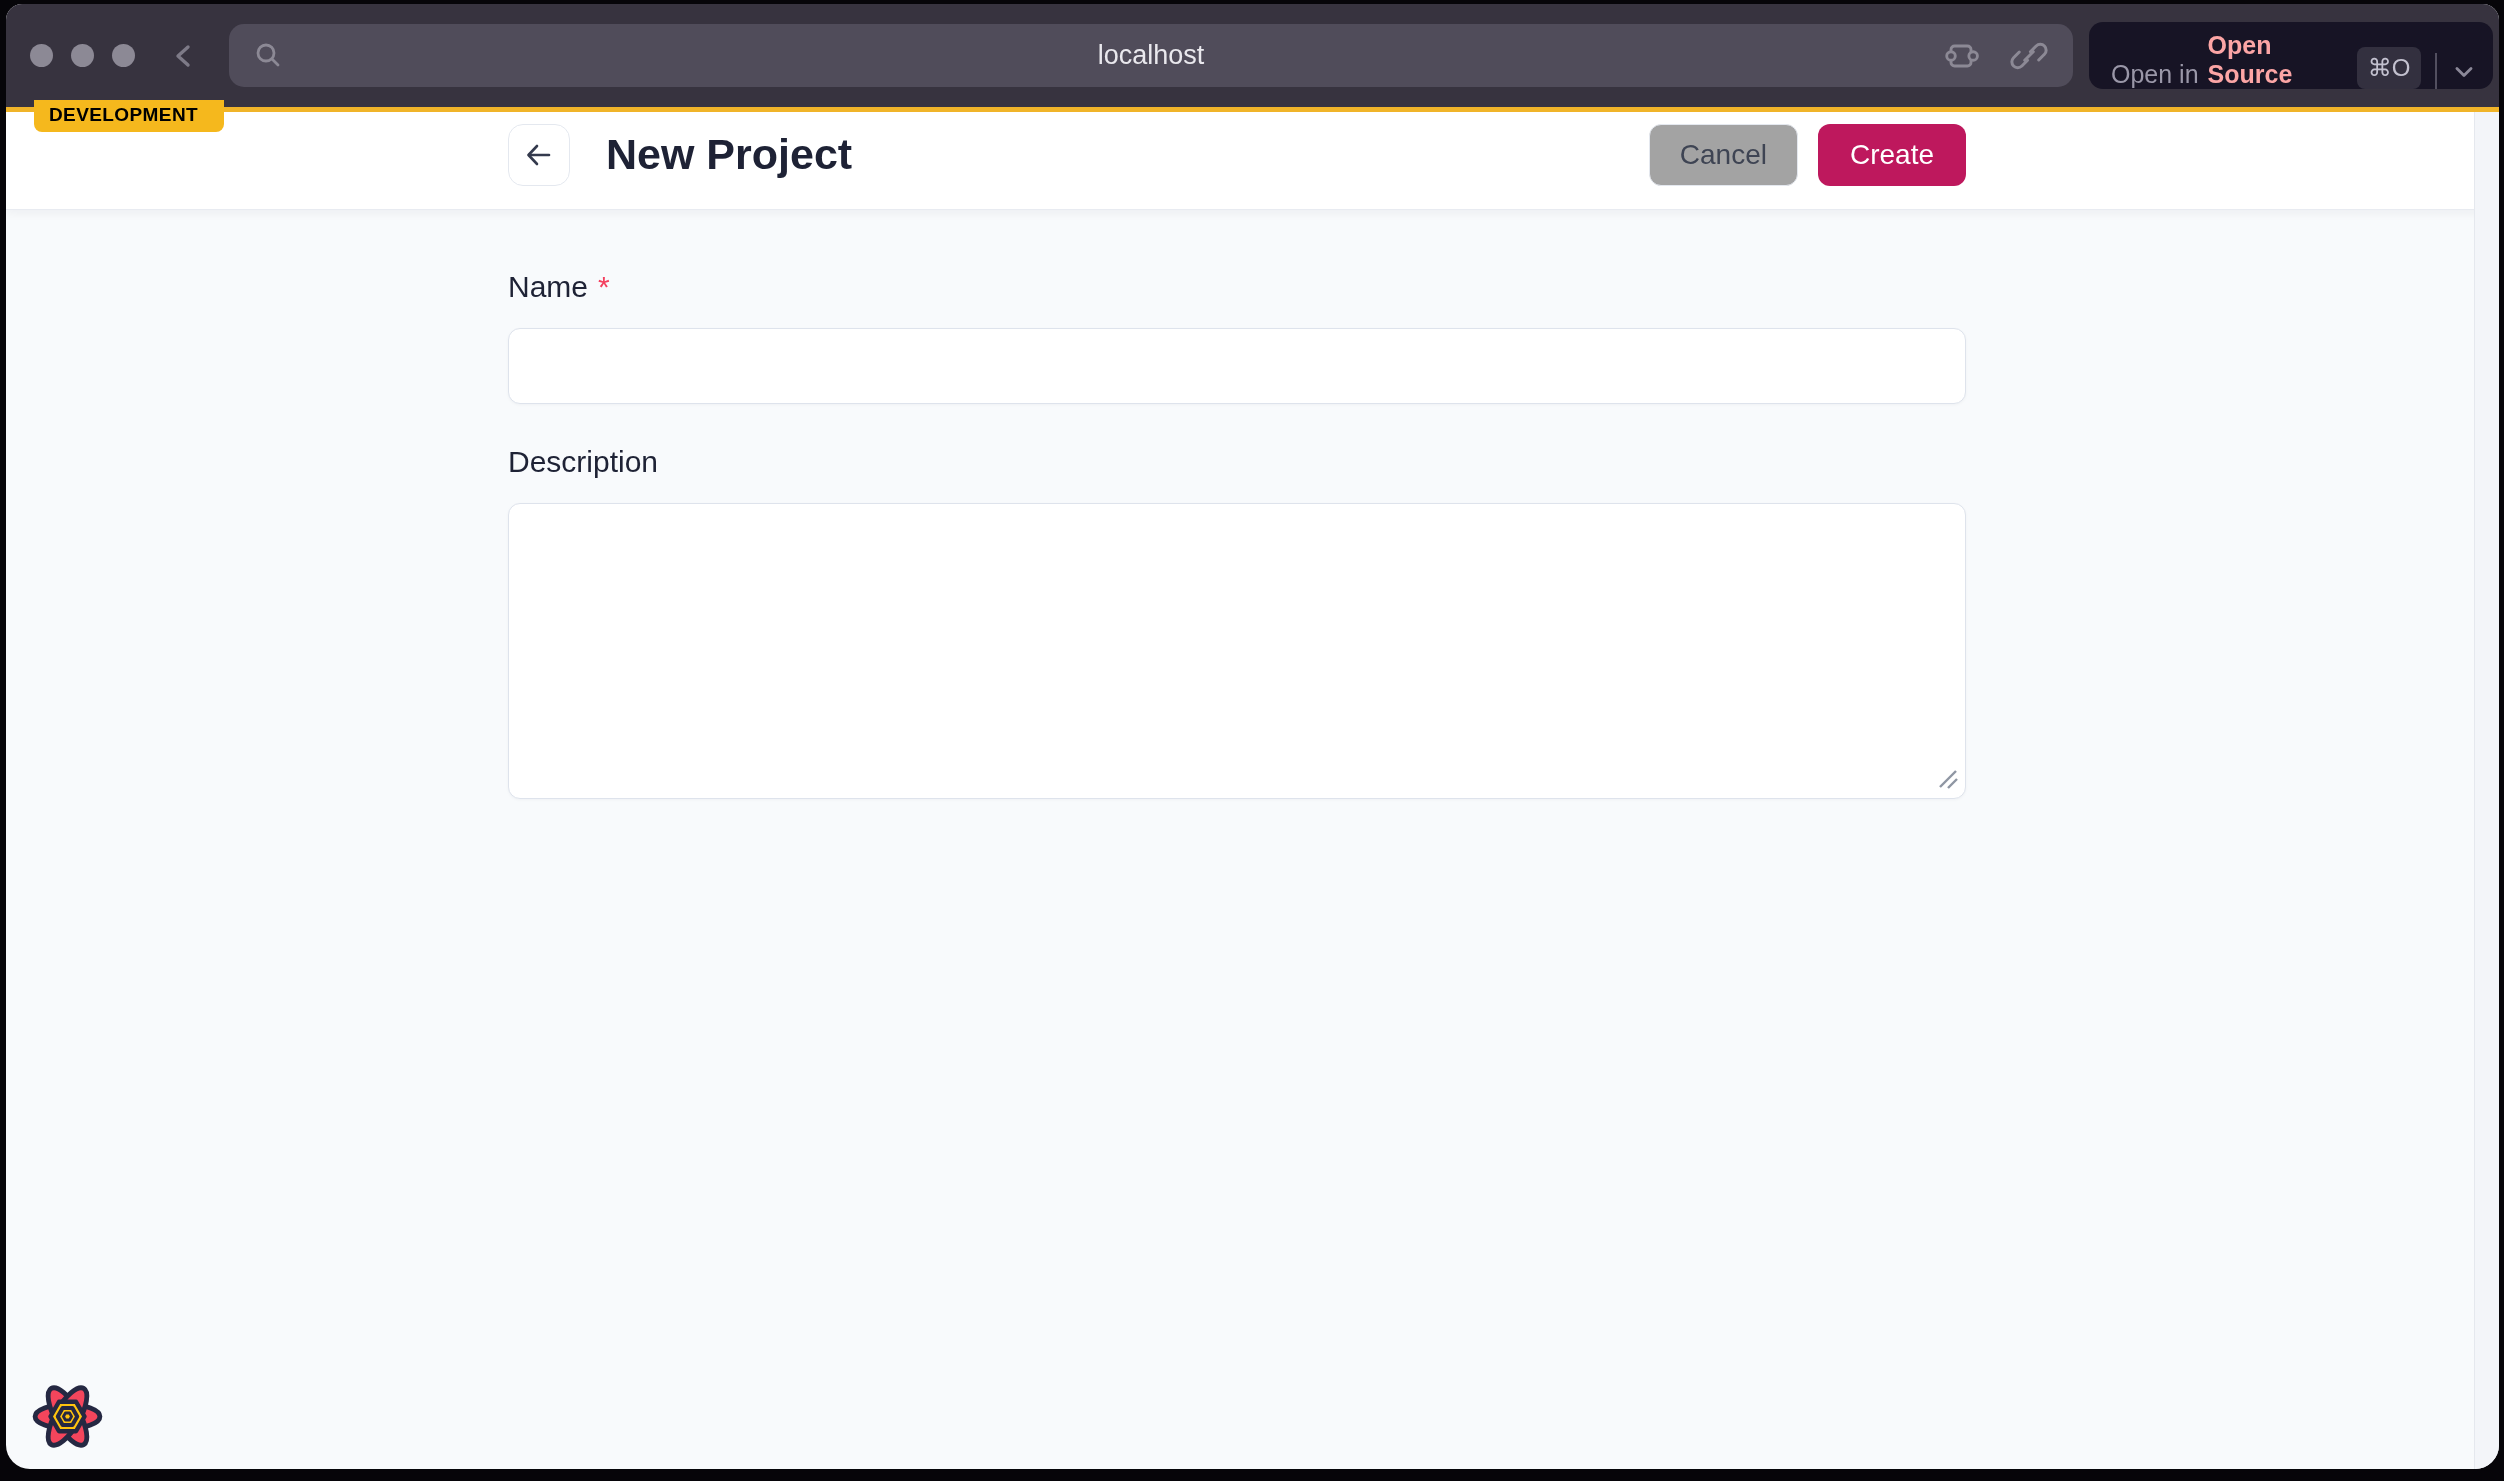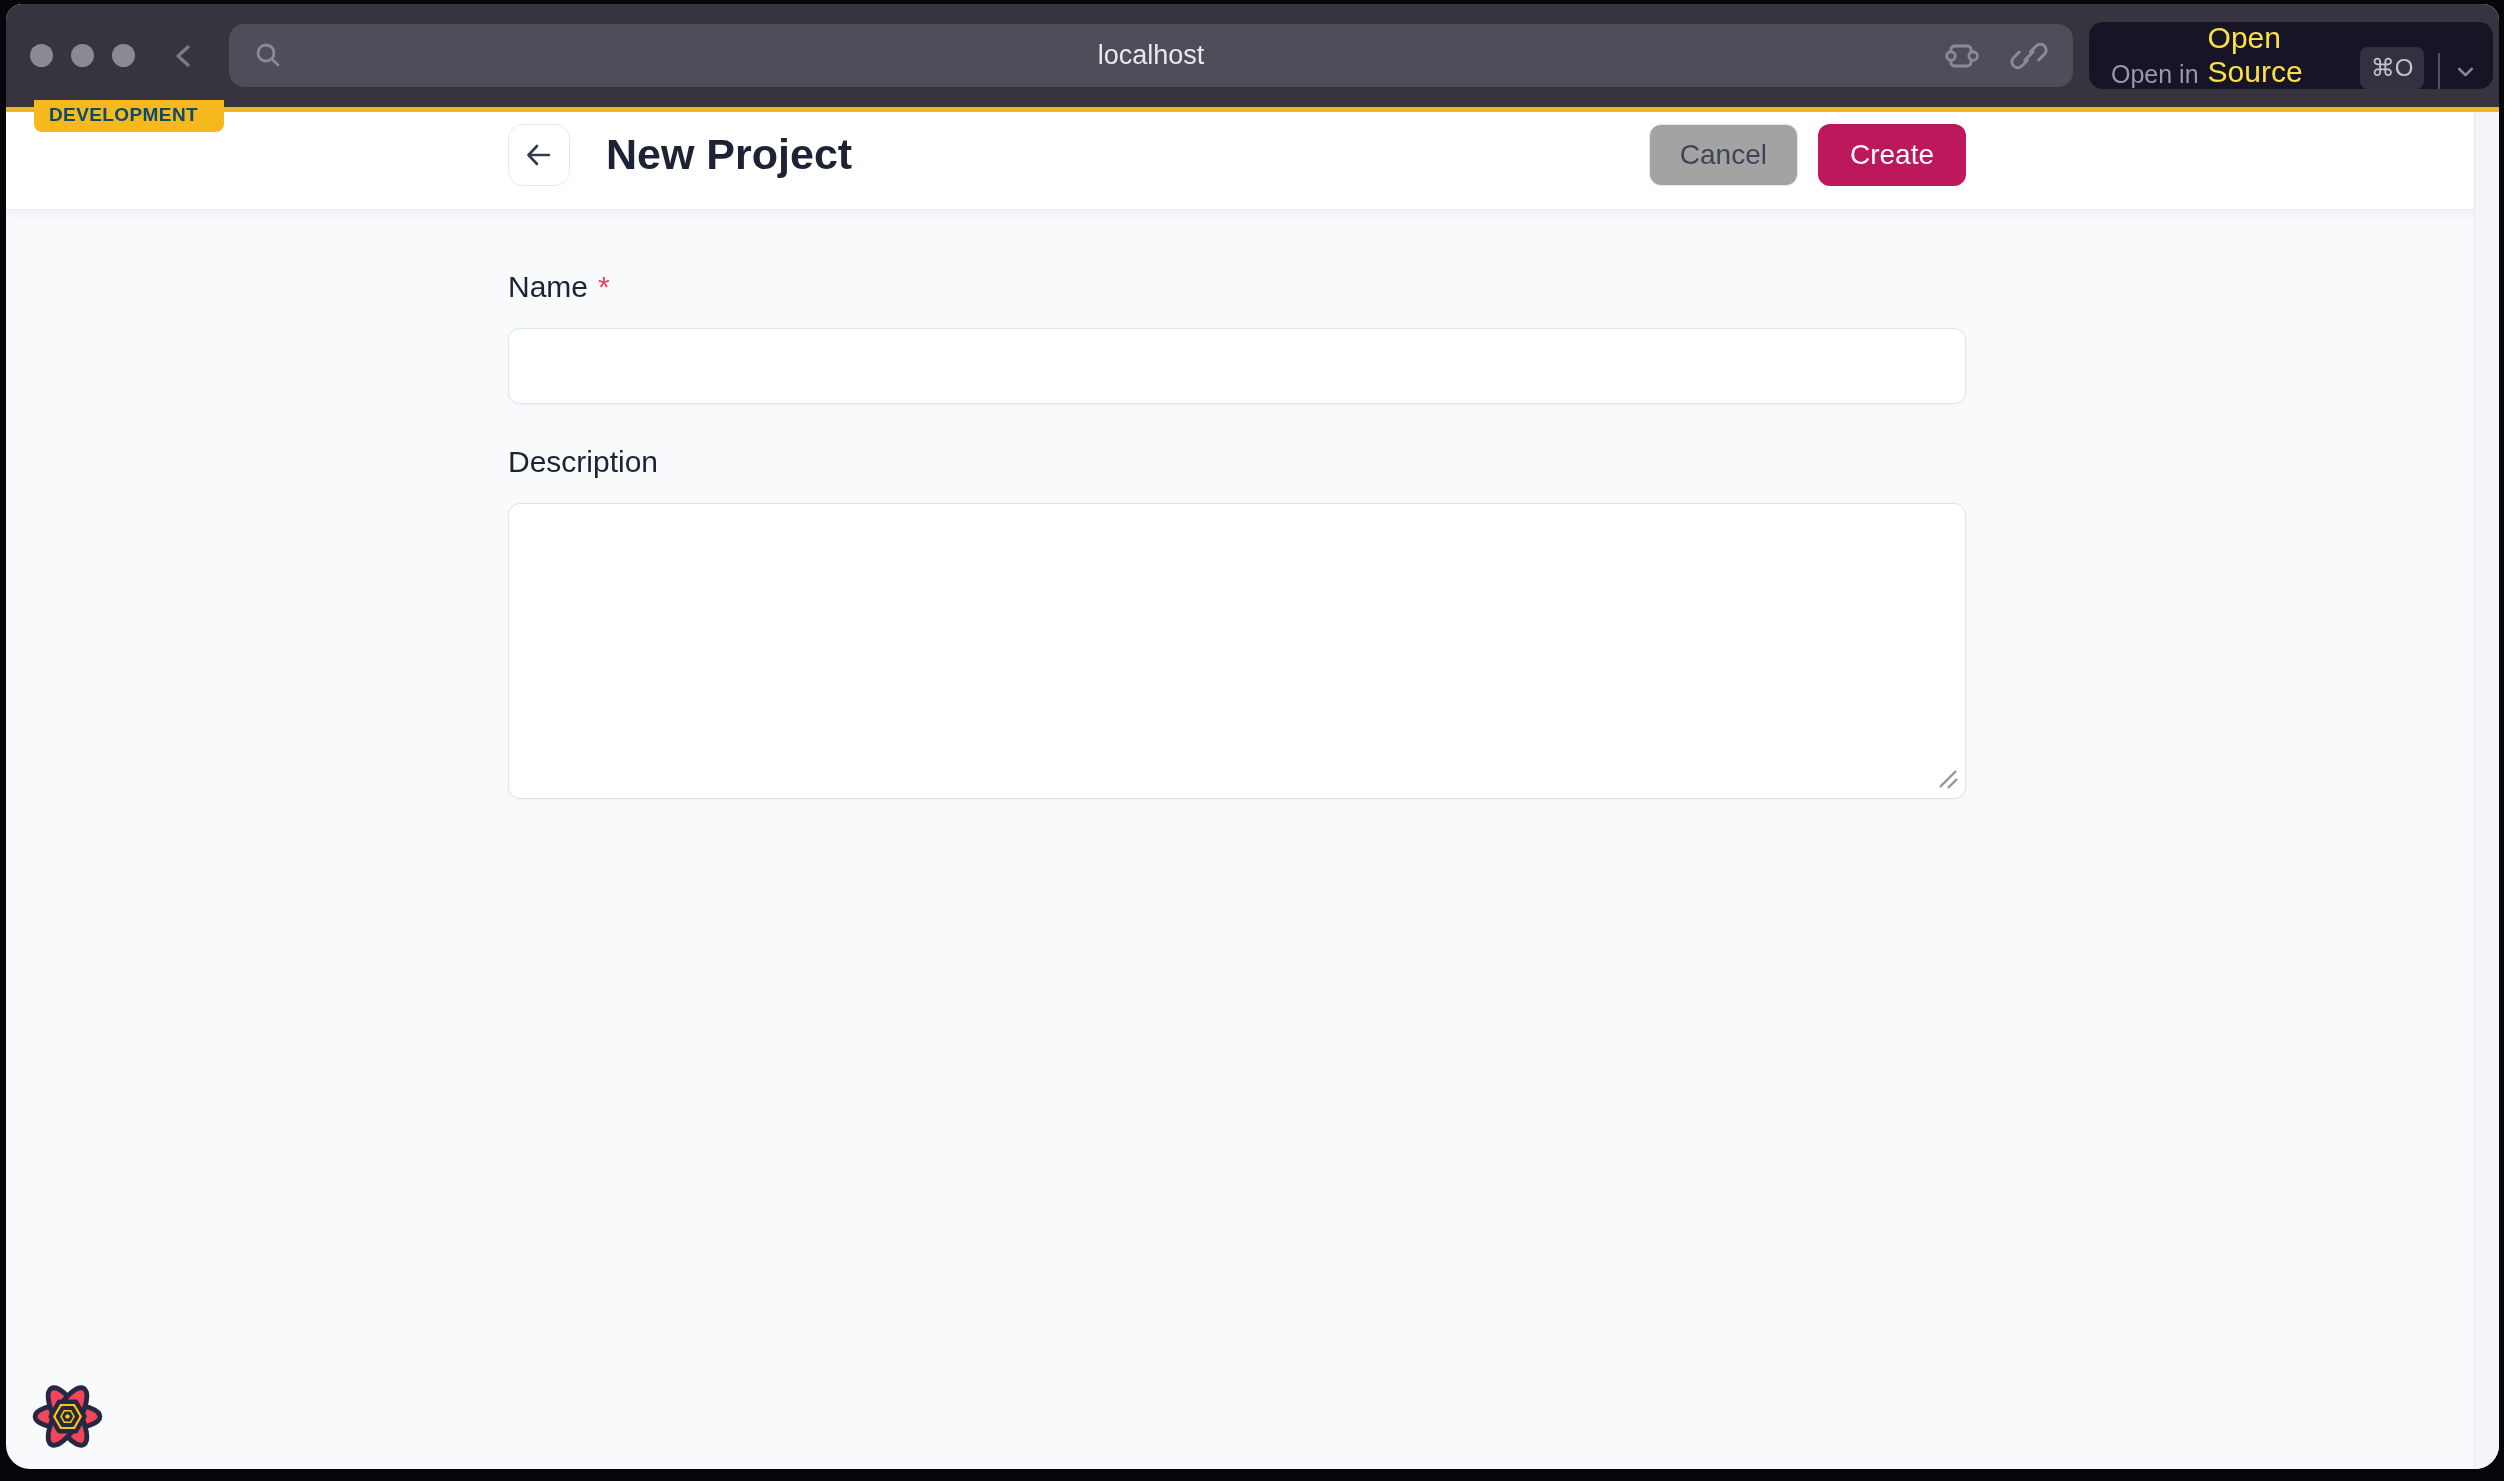--- a/index.html
+++ b/index.html
@@ -41,32 +41,32 @@
     color:#E9E8ED; font-size:27px;
   }
   .urlbar-icons { margin-left:auto; display:flex; gap:28px; margin-right:24px; z-index:2; }
   .open-btn {
     flex:none; margin-left:16px; margin-right:6px; height:67px; width:404px;
     background:#171425; border-radius:14px;
     display:flex; align-items:flex-end; padding:0 14px 0 22px;
     cursor:pointer;
   }
   .open-prefix { color:#9A97A8; font-size:25px; white-space:pre; }
-  .open-app { color:#fde047; font-size:30px; font-weight:400; margin-left:9px; }
+  .open-app { color:#fca5a5; font-size:25px; font-weight:700; margin-left:9px; }
   .kbd {
     margin-left:12px;
     background:rgba(255,255,255,0.12); color:#C3C1CF;
     border-radius:8px; padding:7px 11px; font-size:24px;
   }
   .open-divider { width:2px; height:36px; background:#524F5F; margin:0 12px 0 14px; }
 
   
   .ribbon {
     position:absolute; top:96px; left:28px;
-    background:#F5B81D; color:#0c4a6e;
+    background:#F5B81D; color:#000000;
     font-size:19px; font-weight:700; letter-spacing:0.4px;
     padding:4px 26px 6px 15px;
     border-radius:0 0 8px 8px;
     z-index:12;
   }
 
   
   .page-header {
     position:absolute; top:96px; left:0; right:0; height:110px;
     background:#FFFFFF;

